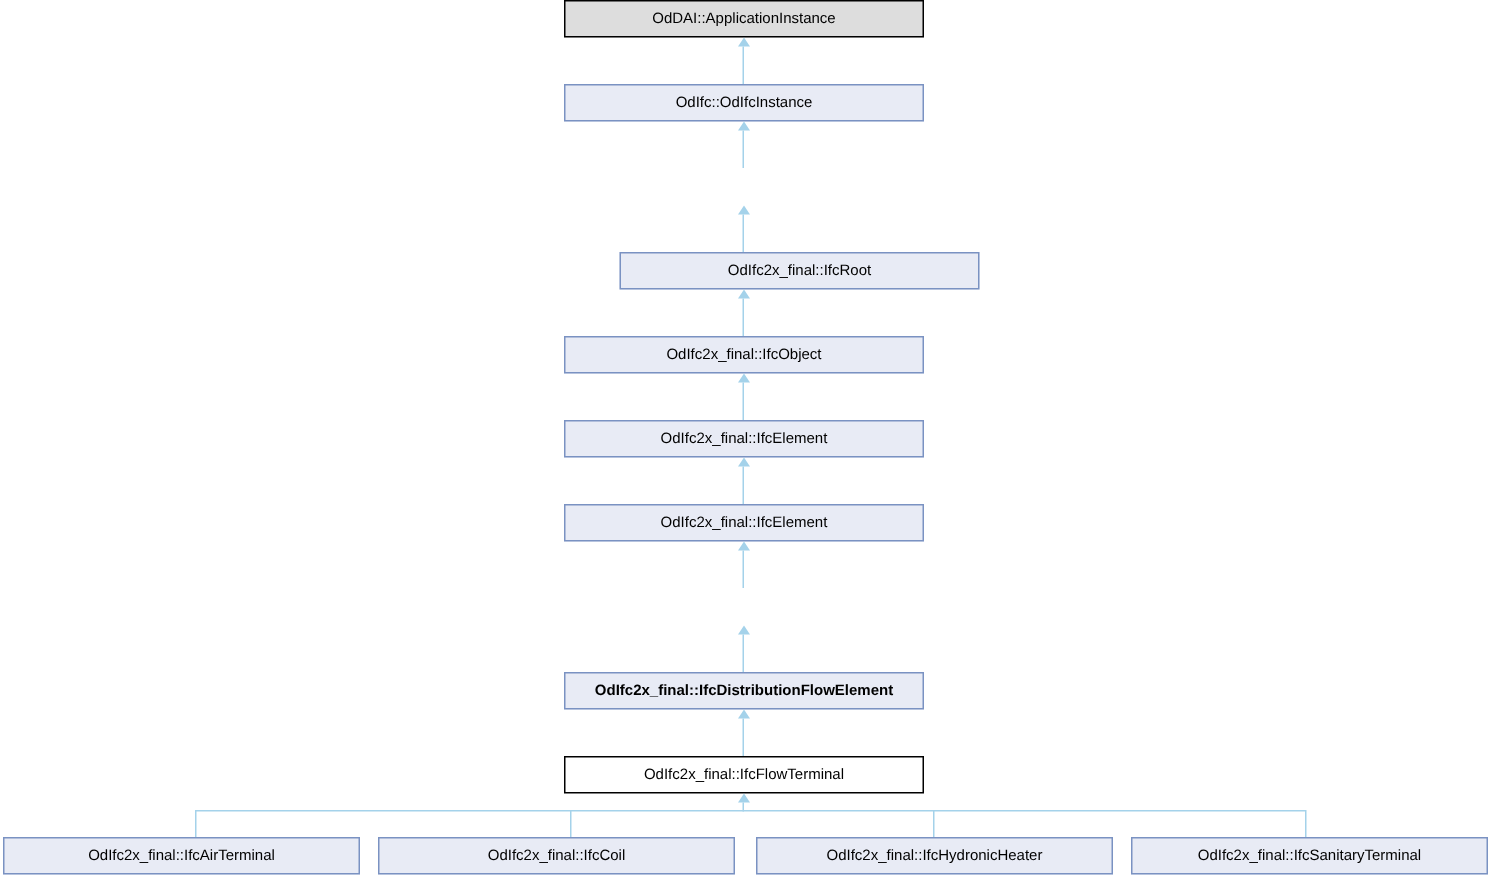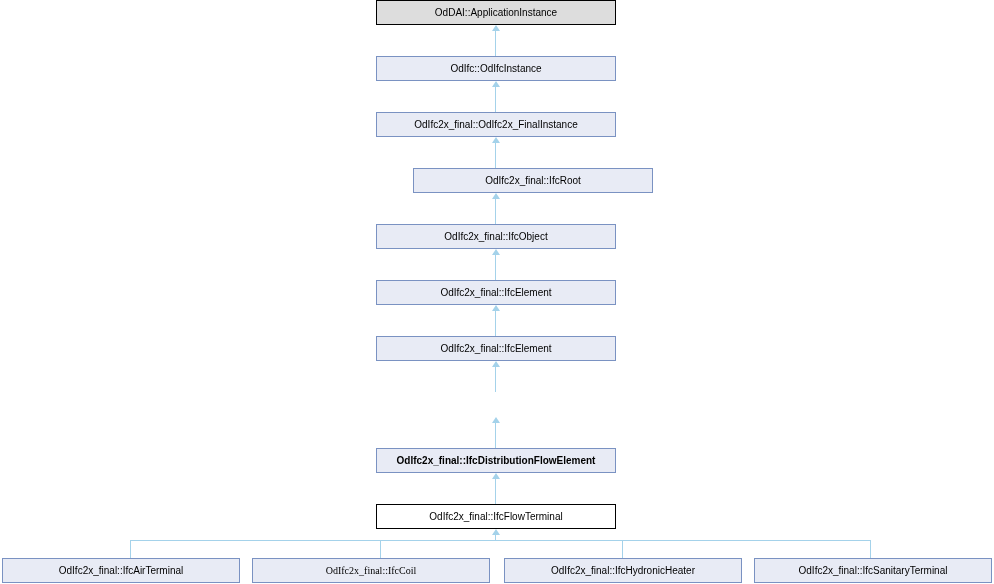--- a/index.html
+++ b/index.html
@@ -61,23 +61,20 @@
 <body>
 
 <div id="diagram">
 
   <div class="node root" style="left:376px; top:0px; width:240px;">
     <span>OdDAI::ApplicationInstance</span>
   </div>
   <div class="node normal" style="left:376px; top:56px; width:240px;">
     <span>OdIfc::OdIfcInstance</span>
   </div>
-  <div class="node normal" style="left:376px; top:112px; width:240px;">
-    <span>OdIfc2x_final::OdIfc2x_FinalInstance</span>
-  </div>
   <div class="node normal" style="left:376px; top:168px; width:240px;margin-left:37px;">
     <span>OdIfc2x_final::IfcRoot</span>
   </div>
   <div class="node normal" style="left:376px; top:224px; width:240px;">
     <span>OdIfc2x_final::IfcObject</span>
   </div>
   <div class="node normal" style="left:376px; top:280px; width:240px;">
     <span>OdIfc2x_final::IfcElement</span>
   </div>
   <div class="node normal" style="left:376px; top:336px; width:240px;">
@@ -86,21 +83,21 @@
   <div class="node normal" style="left:376px; top:448px; width:240px;font-weight:bold;">
     <span>OdIfc2x_final::IfcDistributionFlowElement</span>
   </div>
   <div class="node current" style="left:376px; top:504px; width:240px;">
     <span>OdIfc2x_final::IfcFlowTerminal</span>
   </div>
 
   <div class="node normal" style="left:2px; top:558px; width:238px;">
     <span>OdIfc2x_final::IfcAirTerminal</span>
   </div>
-  <div class="node normal" style="left:252px; top:558px; width:238px;font-family:Liberation Serif, serif;">
+  <div class="node normal" style="left:252px; top:558px; width:238px;">
     <span>OdIfc2x_final::IfcCoil</span>
   </div>
   <div class="node normal" style="left:504px; top:558px; width:238px;">
     <span>OdIfc2x_final::IfcHydronicHeater</span>
   </div>
   <div class="node normal" style="left:754px; top:558px; width:238px;">
     <span>OdIfc2x_final::IfcSanitaryTerminal</span>
   </div>
 
   <div class="edge v" style="left:495px; top:31px;  height:25px;"></div>

